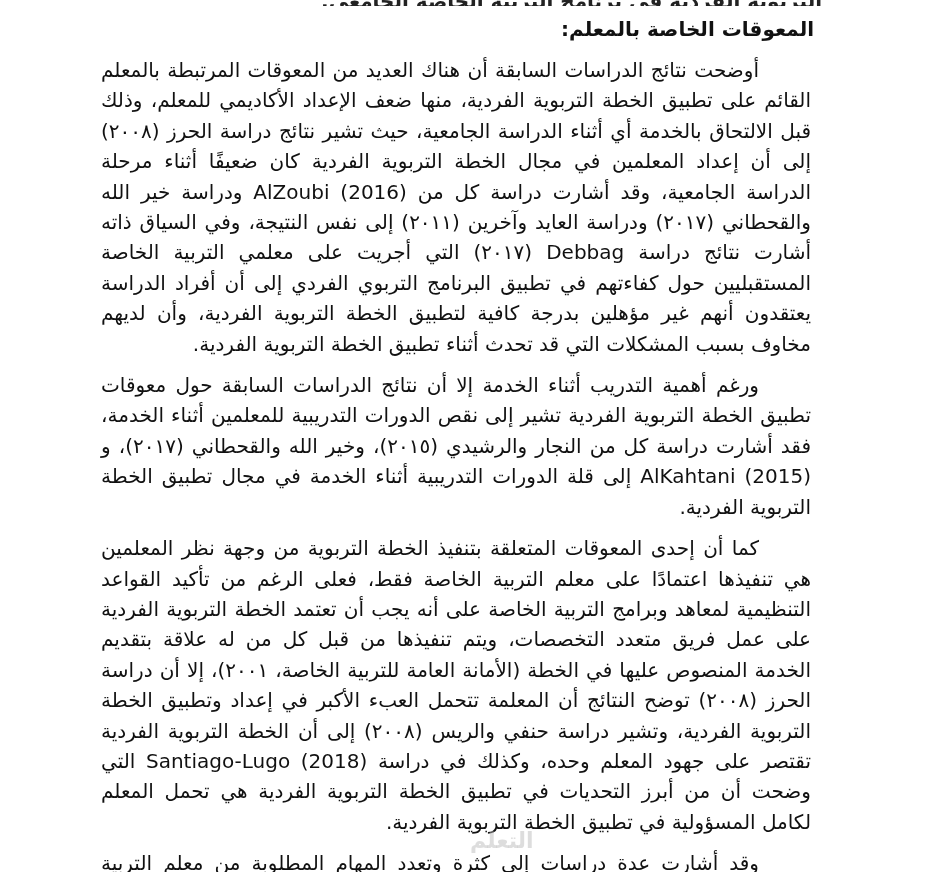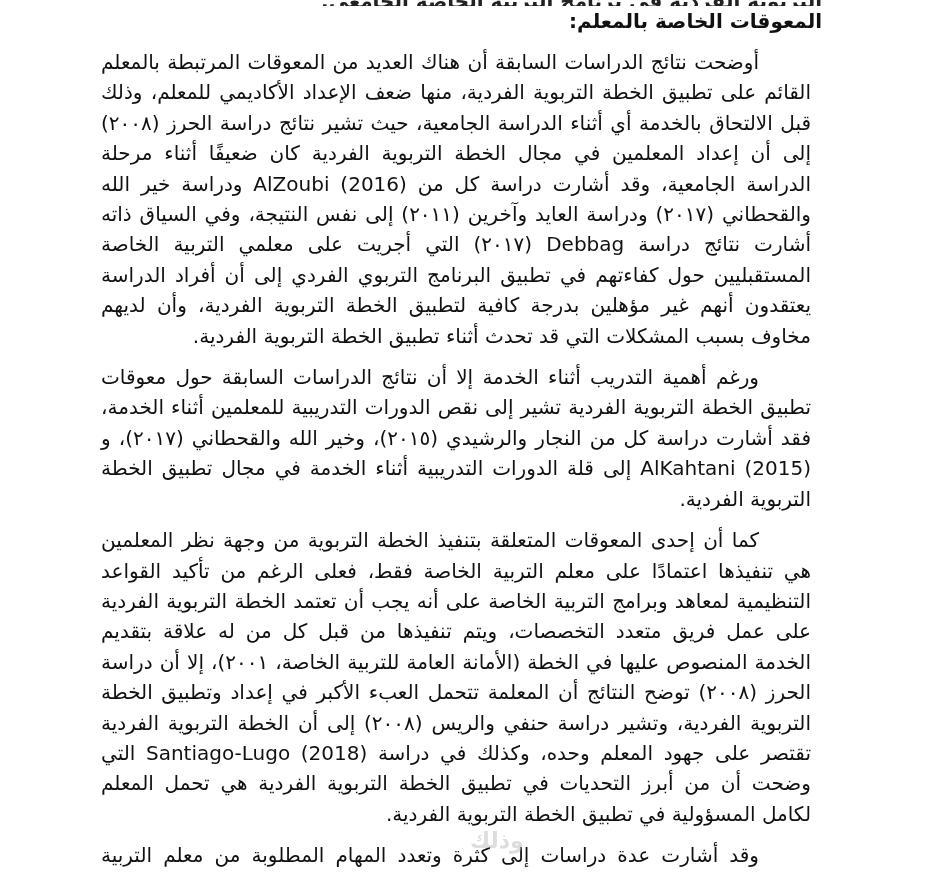--- a/index.html
+++ b/index.html
@@ -27,21 +27,21 @@
       line-height: 30.4px;
     }
     .prev-line {
       margin: 0;
       color: #222;
       font-weight: bold;
       height: 20px;
       overflow: hidden;
     }
     .heading {
-      margin: 0;
+      margin: 8px;
       font-weight: bold;
       font-size: 20px;
       line-height: 30px;
     }
     .para {
       margin: 11px;
       text-indent: 52px;
     }
     .watermark {
       position: absolute;
@@ -59,13 +59,13 @@
 
 <div class="page">
   <p class="prev-line">التربوية الفردية في برنامج التربية الخاصة الجامعي.</p>
   <h2 class="heading">المعوقات الخاصة بالمعلم:</h2>
   <p class="para">أوضحت نتائج الدراسات السابقة أن هناك العديد من المعوقات المرتبطة بالمعلم القائم على تطبيق الخطة التربوية الفردية، منها ضعف الإعداد الأكاديمي للمعلم، وذلك قبل الالتحاق بالخدمة أي أثناء الدراسة الجامعية، حيث تشير نتائج دراسة الحرز (٢٠٠٨) إلى أن إعداد المعلمين في مجال الخطة التربوية الفردية كان ضعيفًا أثناء مرحلة الدراسة الجامعية، وقد أشارت دراسة كل من AlZoubi (2016) ودراسة خير الله والقحطاني (٢٠١٧) ودراسة العايد وآخرين (٢٠١١) إلى نفس النتيجة، وفي السياق ذاته أشارت نتائج دراسة Debbag (٢٠١٧) التي أجريت على معلمي التربية الخاصة المستقبليين حول كفاءتهم في تطبيق البرنامج التربوي الفردي إلى أن أفراد الدراسة يعتقدون أنهم غير مؤهلين بدرجة كافية لتطبيق الخطة التربوية الفردية، وأن لديهم مخاوف بسبب المشكلات التي قد تحدث أثناء تطبيق الخطة التربوية الفردية.</p>
   <p class="para">ورغم أهمية التدريب أثناء الخدمة إلا أن نتائج الدراسات السابقة حول معوقات تطبيق الخطة التربوية الفردية تشير إلى نقص الدورات التدريبية للمعلمين أثناء الخدمة، فقد أشارت دراسة كل من النجار والرشيدي (٢٠١٥)، وخير الله والقحطاني (٢٠١٧)، و AlKahtani (2015) إلى قلة الدورات التدريبية أثناء الخدمة في مجال تطبيق الخطة التربوية الفردية.</p>
   <p class="para">كما أن إحدى المعوقات المتعلقة بتنفيذ الخطة التربوية من وجهة نظر المعلمين هي تنفيذها اعتمادًا على معلم التربية الخاصة فقط، فعلى الرغم من تأكيد القواعد التنظيمية لمعاهد وبرامج التربية الخاصة على أنه يجب أن تعتمد الخطة التربوية الفردية على عمل فريق متعدد التخصصات، ويتم تنفيذها من قبل كل من له علاقة بتقديم الخدمة المنصوص عليها في الخطة (الأمانة العامة للتربية الخاصة، ٢٠٠١)، إلا أن دراسة الحرز (٢٠٠٨) توضح النتائج أن المعلمة تتحمل العبء الأكبر في إعداد وتطبيق الخطة التربوية الفردية، وتشير دراسة حنفي والريس (٢٠٠٨) إلى أن الخطة التربوية الفردية تقتصر على جهود المعلم وحده، وكذلك في دراسة Santiago-Lugo (2018) التي وضحت أن من أبرز التحديات في تطبيق الخطة التربوية الفردية هي تحمل المعلم لكامل المسؤولية في تطبيق الخطة التربوية الفردية.</p>
   <p class="para">وقد أشارت عدة دراسات إلى كثرة وتعدد المهام المطلوبة من معلم التربية الخاصة، ففي دراسة القاضي (٢٠١٨) أشارت المعلمات إلى كثرة الأعمال الملقاة على عاتقهن، وفي دراسة أبي نيان والجلعود (٢٠١٦) أوضحت النتائج تعدد مسؤوليات معلمة صعوبات التعلم وكثرة الأعمال الكتابية التي يقمن بها، أما دراسة AlKahtani (2015) فقد بينت وجود اتجاهات سلبية لدى معلمي التربية الخاصة نحو الخطة التربوية الفردية بسبب كثرة أعباء</p>
 </div>
 
-<div class="watermark">وذلك</div>
+<div class="watermark">التعلم</div>
 
 </body></html>

